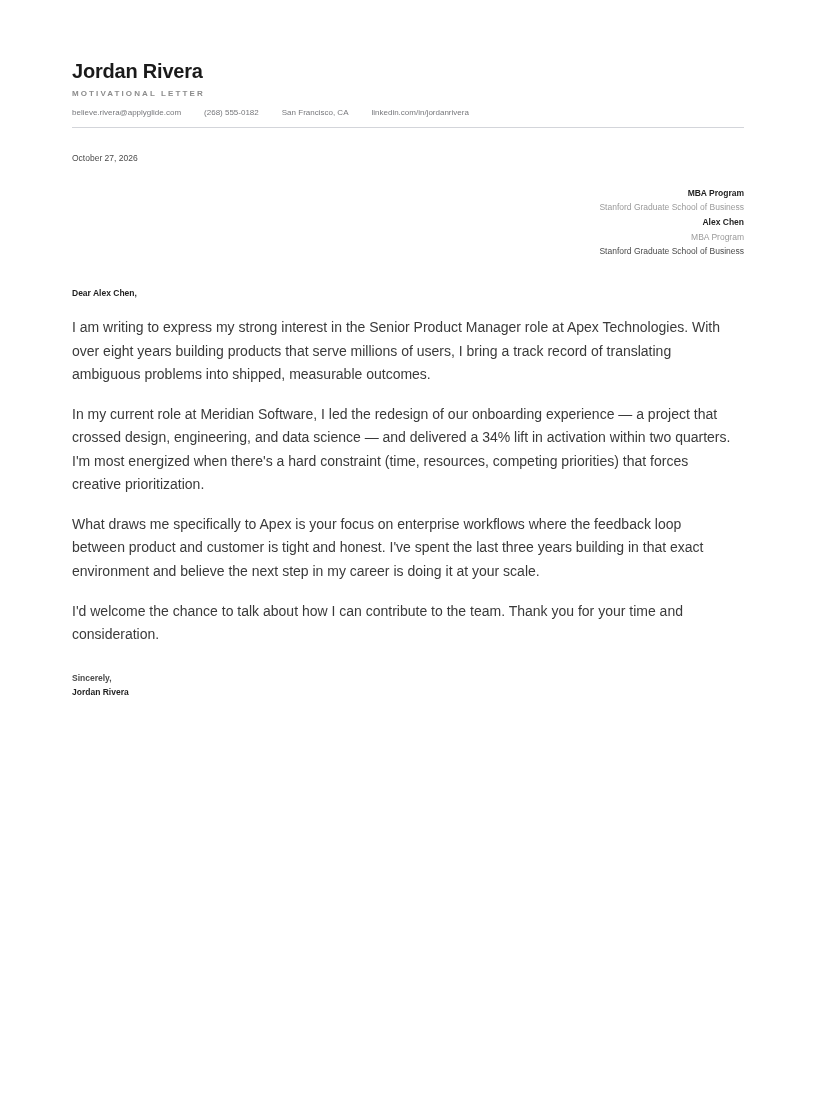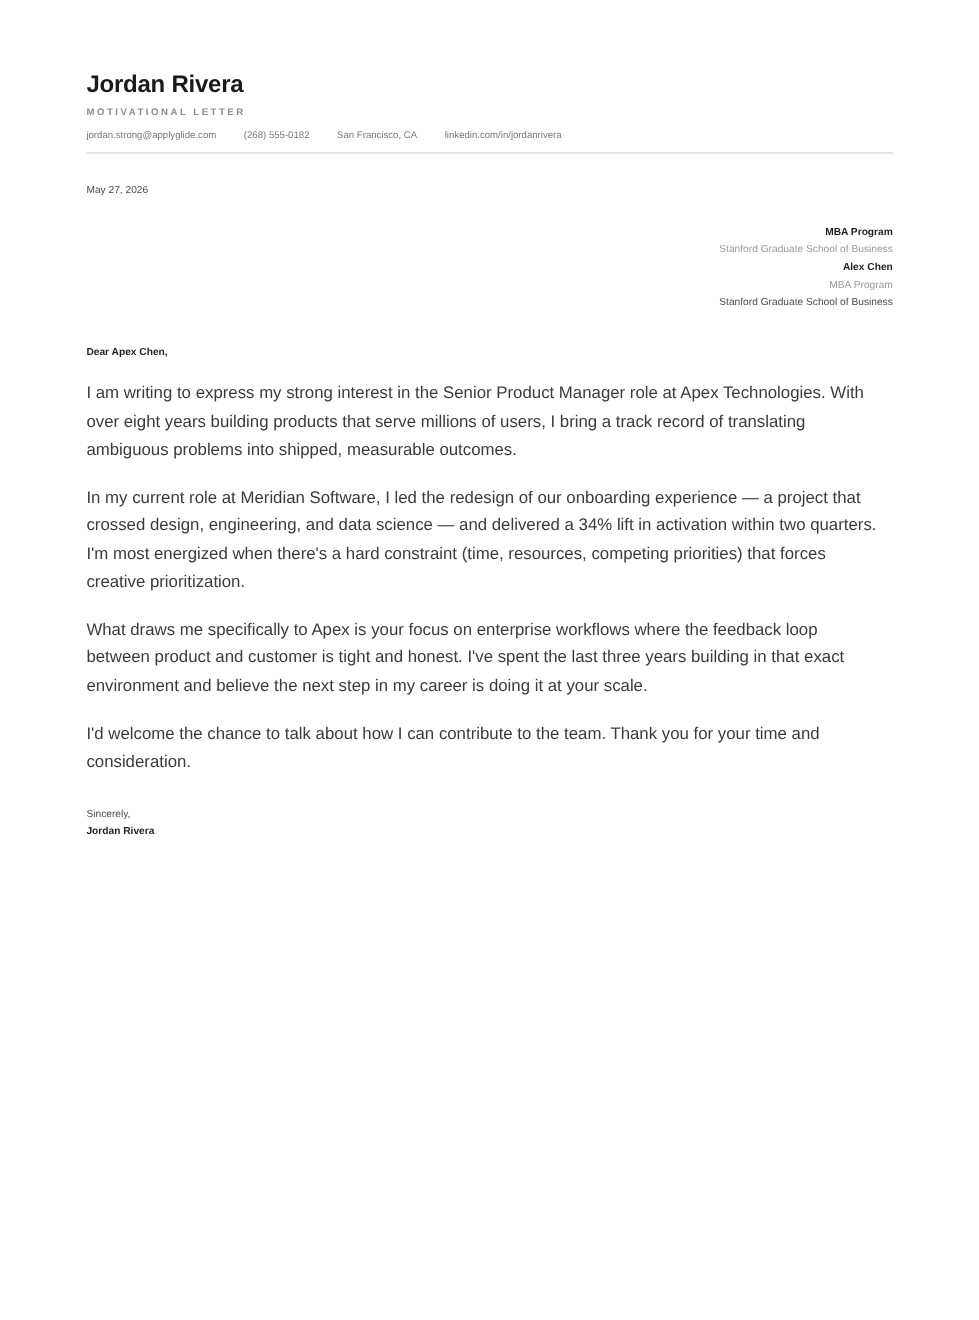--- a/index.html
+++ b/index.html
@@ -124,20 +124,21 @@
 
   
   .closing-block {
     margin: 26px 0 0 0;
   }
   .closing-phrase {
     font-size: 8.5px;
     color: #4a4a4a;
     line-height: 1.62;
     margin: 0;
+    font-weight: bold;
   }
   .closing-signature {
     font-size: 8.5px;
     font-weight: bold;
     color: #1f1f1f;
     line-height: 1.62;
     margin: 0;
   }
 </style>
 </head>
@@ -145,40 +146,40 @@
 
 <div class="page">
   <div class="sheet">
 
     <div>
       <h1 class="letter-name">Jordan Rivera</h1>
 
       <div class="letter-subtitle">MOTIVATIONAL LETTER</div>
 
       <div class="contact-row">
-        <span class="contact-item">jordan.strong@applyglide.com</span>
+        <span class="contact-item">believe.rivera@applyglide.com</span>
         <span class="contact-item">(268) 555-0182</span>
         <span class="contact-item">San Francisco, CA</span>
         <span class="contact-item">linkedin.com/in/jordanrivera</span>
       </div>
 
       <hr class="header-rule">
     </div>
 
-    <div class="letter-date">May 27, 2026</div>
+    <div class="letter-date">October 27, 2026</div>
 
     <div class="recipient-block">
       <div class="recipient-line strong">MBA Program</div>
       <div class="recipient-line muted">Stanford Graduate School of Business</div>
       <div class="recipient-line strong">Alex Chen</div>
       <div class="recipient-line muted">MBA Program</div>
       <div class="recipient-line regular">Stanford Graduate School of Business</div>
     </div>
 
-    <div class="salutation">Dear Apex Chen,</div>
+    <div class="salutation">Dear Alex Chen,</div>
 
     <div class="body-copy">
       <p class="body-paragraph">I am writing to express my strong interest in the Senior Product Manager role at Apex Technologies. With over eight years building products that serve millions of users, I bring a track record of translating ambiguous problems into shipped, measurable outcomes.</p>
       <p class="body-paragraph">In my current role at Meridian Software, I led the redesign of our onboarding experience — a project that crossed design, engineering, and data science — and delivered a 34% lift in activation within two quarters. I'm most energized when there's a hard constraint (time, resources, competing priorities) that forces creative prioritization.</p>
       <p class="body-paragraph">What draws me specifically to Apex is your focus on enterprise workflows where the feedback loop between product and customer is tight and honest. I've spent the last three years building in that exact environment and believe the next step in my career is doing it at your scale.</p>
       <p class="body-paragraph">I'd welcome the chance to talk about how I can contribute to the team. Thank you for your time and consideration.</p>
     </div>
 
     <div class="closing-block">
       <div class="closing-phrase">Sincerely,</div>

